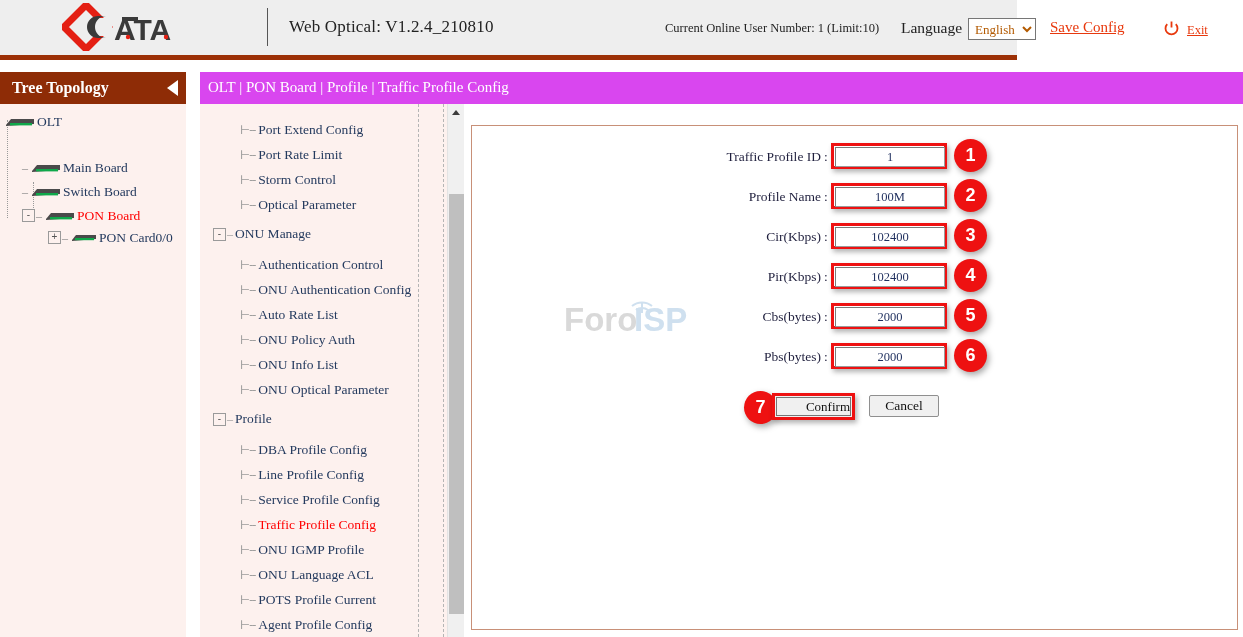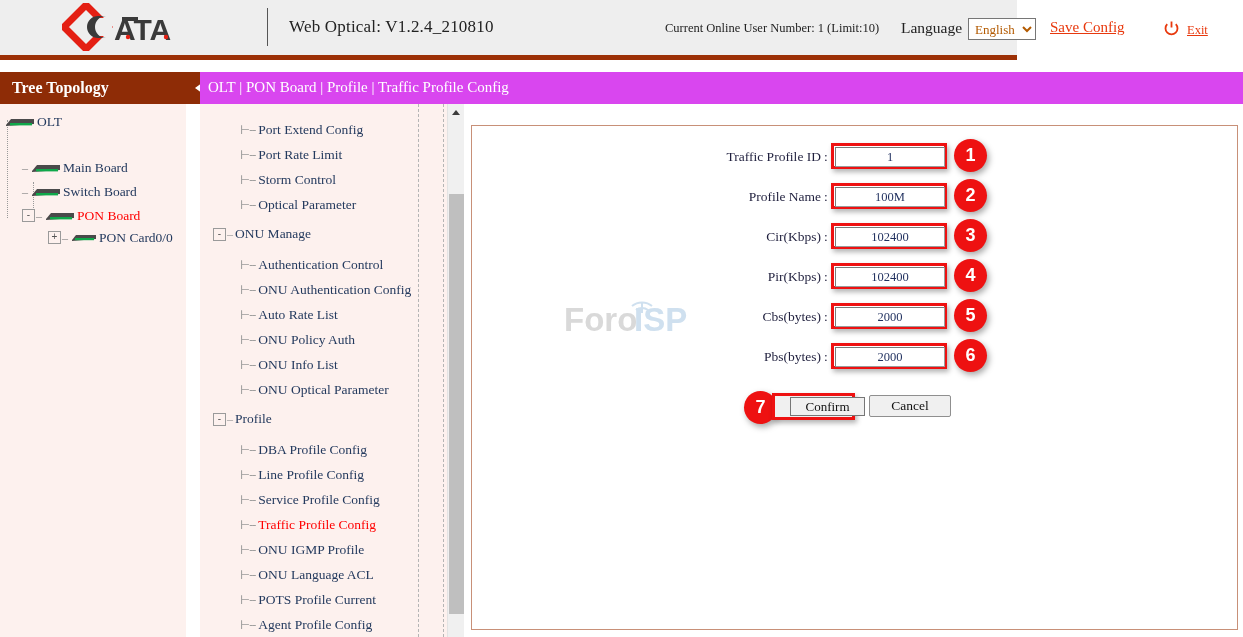--- a/index.html
+++ b/index.html
@@ -91,21 +91,20 @@
     text-decoration: underline;
     cursor: pointer;
   }
 
   
   #tree-header {
     position: absolute;
     left: 0; top: 72px;
     width: 186px; height: 32px;
     background: #8e2c06;
-    padding-left: 28px;
   }
   #tree-header-title {
     position: absolute;
     left: 12px; top: 7px;
     font-size: 16px;
     font-weight: bold;
     color: #ffffff;
   }
   #tree-collapse {
     position: absolute;
@@ -365,34 +364,35 @@
     position: absolute;
     left: 300px; top: 2px;
     width: 83px; height: 27px;
     border: 3px solid #ee1111;
     box-sizing: border-box;
     box-shadow: 2px 3px 5px rgba(0,0,0,0.30);
     background: #f0f0f0;
   }
   #confirm-btn {
     position: absolute;
-    left: 15px; top: 1px;
+    left: 1px; top: 1px;
     width: 75px; height: 19px;
     background: #f0f0f0;
     border: 1px solid #767676;
     font-family: "Liberation Serif", serif;
     font-size: 13px;
     color: #111;
     cursor: pointer;
     padding: 0;
+    text-align: right;
   }
   #cancel-btn {
     position: absolute;
     left: 397px; top: 4px;
-    width: 82px; height: 22px;
+    width: 70px; height: 22px;
     background: #f0f0f0;
     border: 1px solid #8f8f8f;
     border-radius: 2px;
     font-family: "Liberation Serif", serif;
     font-size: 13.5px;
     color: #111;
     cursor: pointer;
     padding: 0;
   }
 </style>

